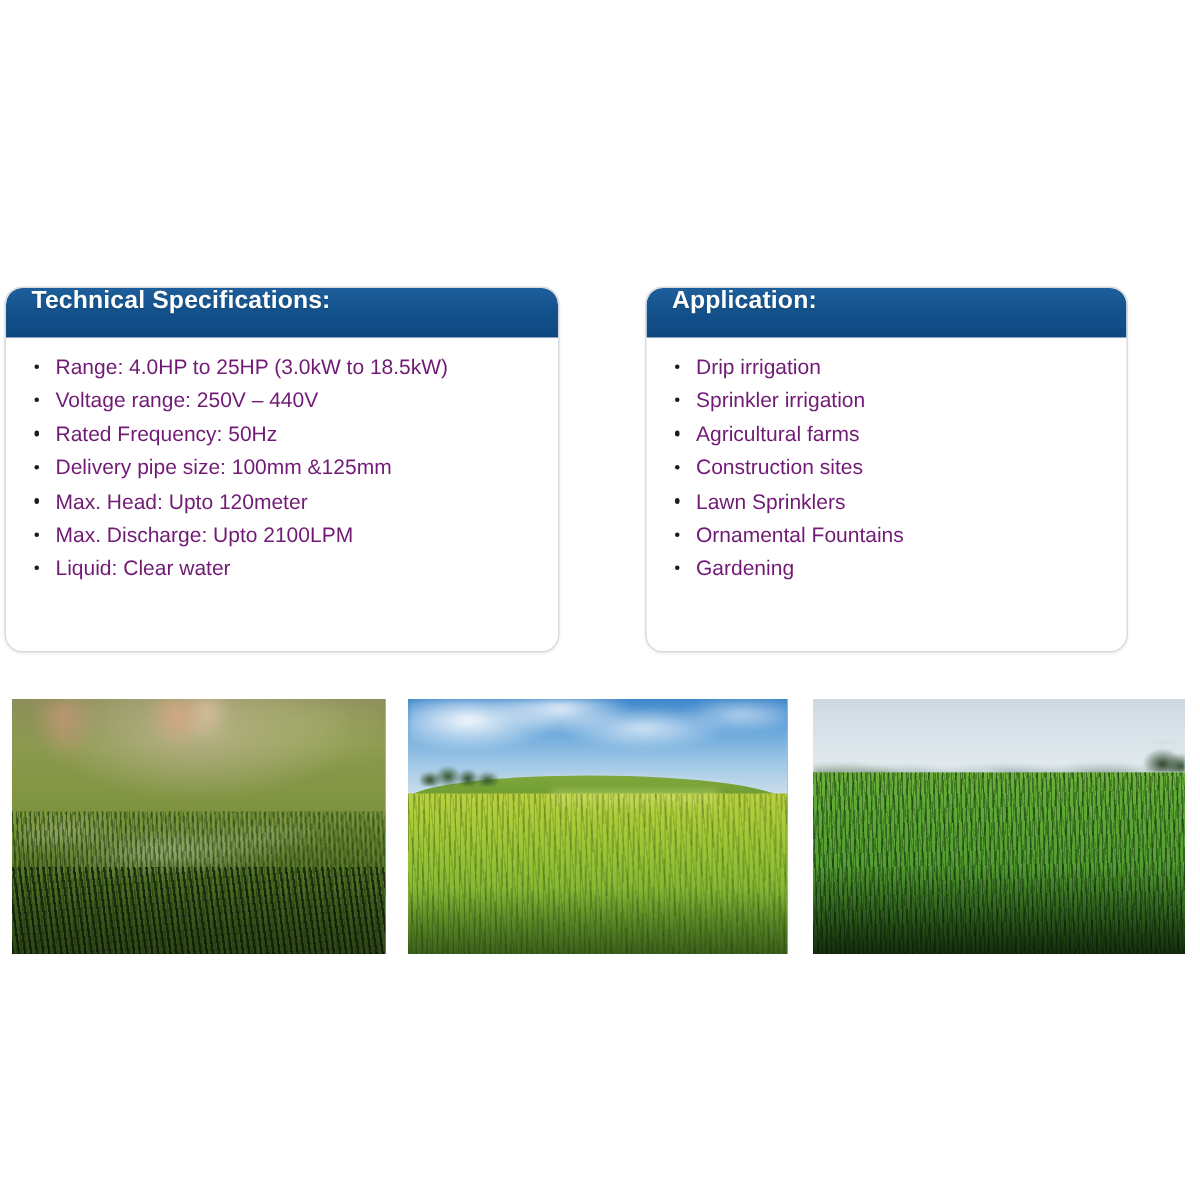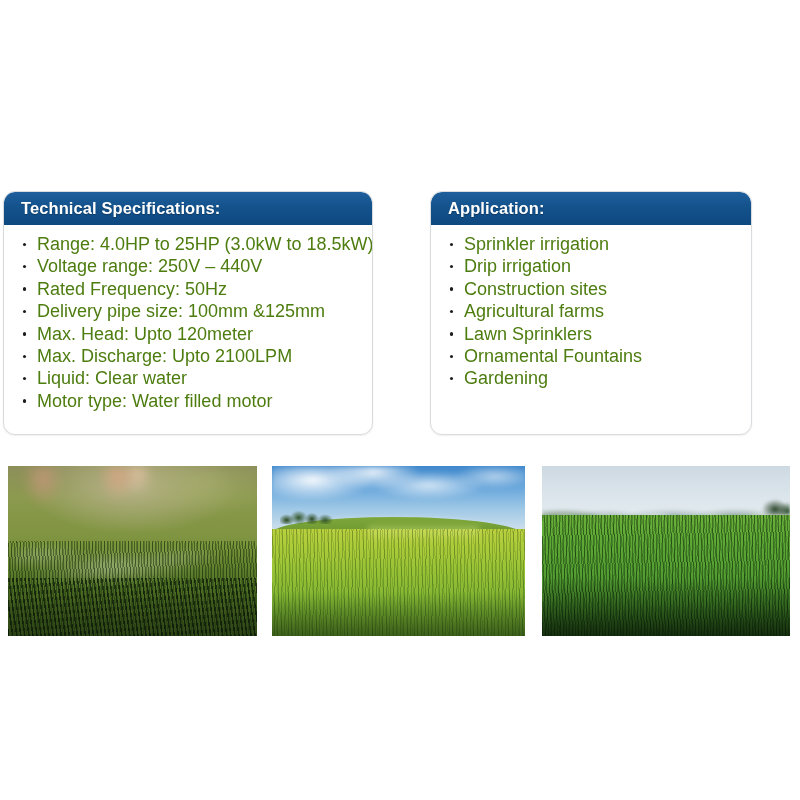--- a/index.html
+++ b/index.html
@@ -37,21 +37,20 @@
     top: 191px;
     width: 322px;
     height: 244px;
   }
 
   .card-header {
     height: 33px;
     background: linear-gradient(180deg, #1d5f9c 0%, #14528c 45%, #0e4881 100%);
     border-radius: 11px 11px 0 0;
     display: flex;
-    align-items: center;
     padding-left: 17px;
     box-sizing: border-box;
   }
   .card-header-title {
     color: #ffffff;
     font-size: 16.5px;
     font-weight: bold;
     letter-spacing: 0.1px;
     line-height: 1;
     text-shadow: 0 1px 1px rgba(0,0,0,0.25);
@@ -61,22 +60,22 @@
     padding: 8px 10px 0 18px;
   }
   .bullet-list {
     list-style: none;
     margin: 0;
     padding: 0;
   }
   .bullet-item {
     position: relative;
     padding-left: 15px;
-    font-size: 18px;
-    color: #4d7c0f;
+    font-size: 14px;
+    color: #701a75;
     line-height: 22.4px;
     white-space: nowrap;
   }
   .bullet-dot {
     position: absolute;
     left: 1px;
     top: 9.5px;
     width: 3.4px;
     height: 3.4px;
     border-radius: 50%;
@@ -250,35 +249,34 @@
   </div>
   <div class="card-body">
     <ul class="bullet-list">
       <li class="bullet-item"><span class="bullet-dot"></span><span>Range: 4.0HP to 25HP (3.0kW to 18.5kW)</span></li>
       <li class="bullet-item"><span class="bullet-dot"></span><span>Voltage range: 250V – 440V</span></li>
       <li class="bullet-item"><span class="bullet-dot"></span><span>Rated Frequency: 50Hz</span></li>
       <li class="bullet-item"><span class="bullet-dot"></span><span>Delivery pipe size: 100mm &amp;125mm</span></li>
       <li class="bullet-item"><span class="bullet-dot"></span><span>Max. Head: Upto 120meter</span></li>
       <li class="bullet-item"><span class="bullet-dot"></span><span>Max. Discharge: Upto 2100LPM</span></li>
       <li class="bullet-item"><span class="bullet-dot"></span><span>Liquid: Clear water</span></li>
-      <li class="bullet-item"><span class="bullet-dot"></span><span>Motor type: Water filled motor</span></li>
     </ul>
   </div>
 </div>
 
 <div class="card" id="app-card">
   <div class="card-header">
     <span class="card-header-title">Application:</span>
   </div>
   <div class="card-body">
     <ul class="bullet-list">
+      <li class="bullet-item"><span class="bullet-dot"></span><span>Drip irrigation</span></li>
       <li class="bullet-item"><span class="bullet-dot"></span><span>Sprinkler irrigation</span></li>
-      <li class="bullet-item"><span class="bullet-dot"></span><span>Drip irrigation</span></li>
+      <li class="bullet-item"><span class="bullet-dot"></span><span>Agricultural farms</span></li>
       <li class="bullet-item"><span class="bullet-dot"></span><span>Construction sites</span></li>
-      <li class="bullet-item"><span class="bullet-dot"></span><span>Agricultural farms</span></li>
       <li class="bullet-item"><span class="bullet-dot"></span><span>Lawn Sprinklers</span></li>
       <li class="bullet-item"><span class="bullet-dot"></span><span>Ornamental Fountains</span></li>
       <li class="bullet-item"><span class="bullet-dot"></span><span>Gardening</span></li>
     </ul>
   </div>
 </div>
 
 <div class="photo" id="photo-1">
   <div class="photo-inner">
     <div class="layer p1-bg"></div>

